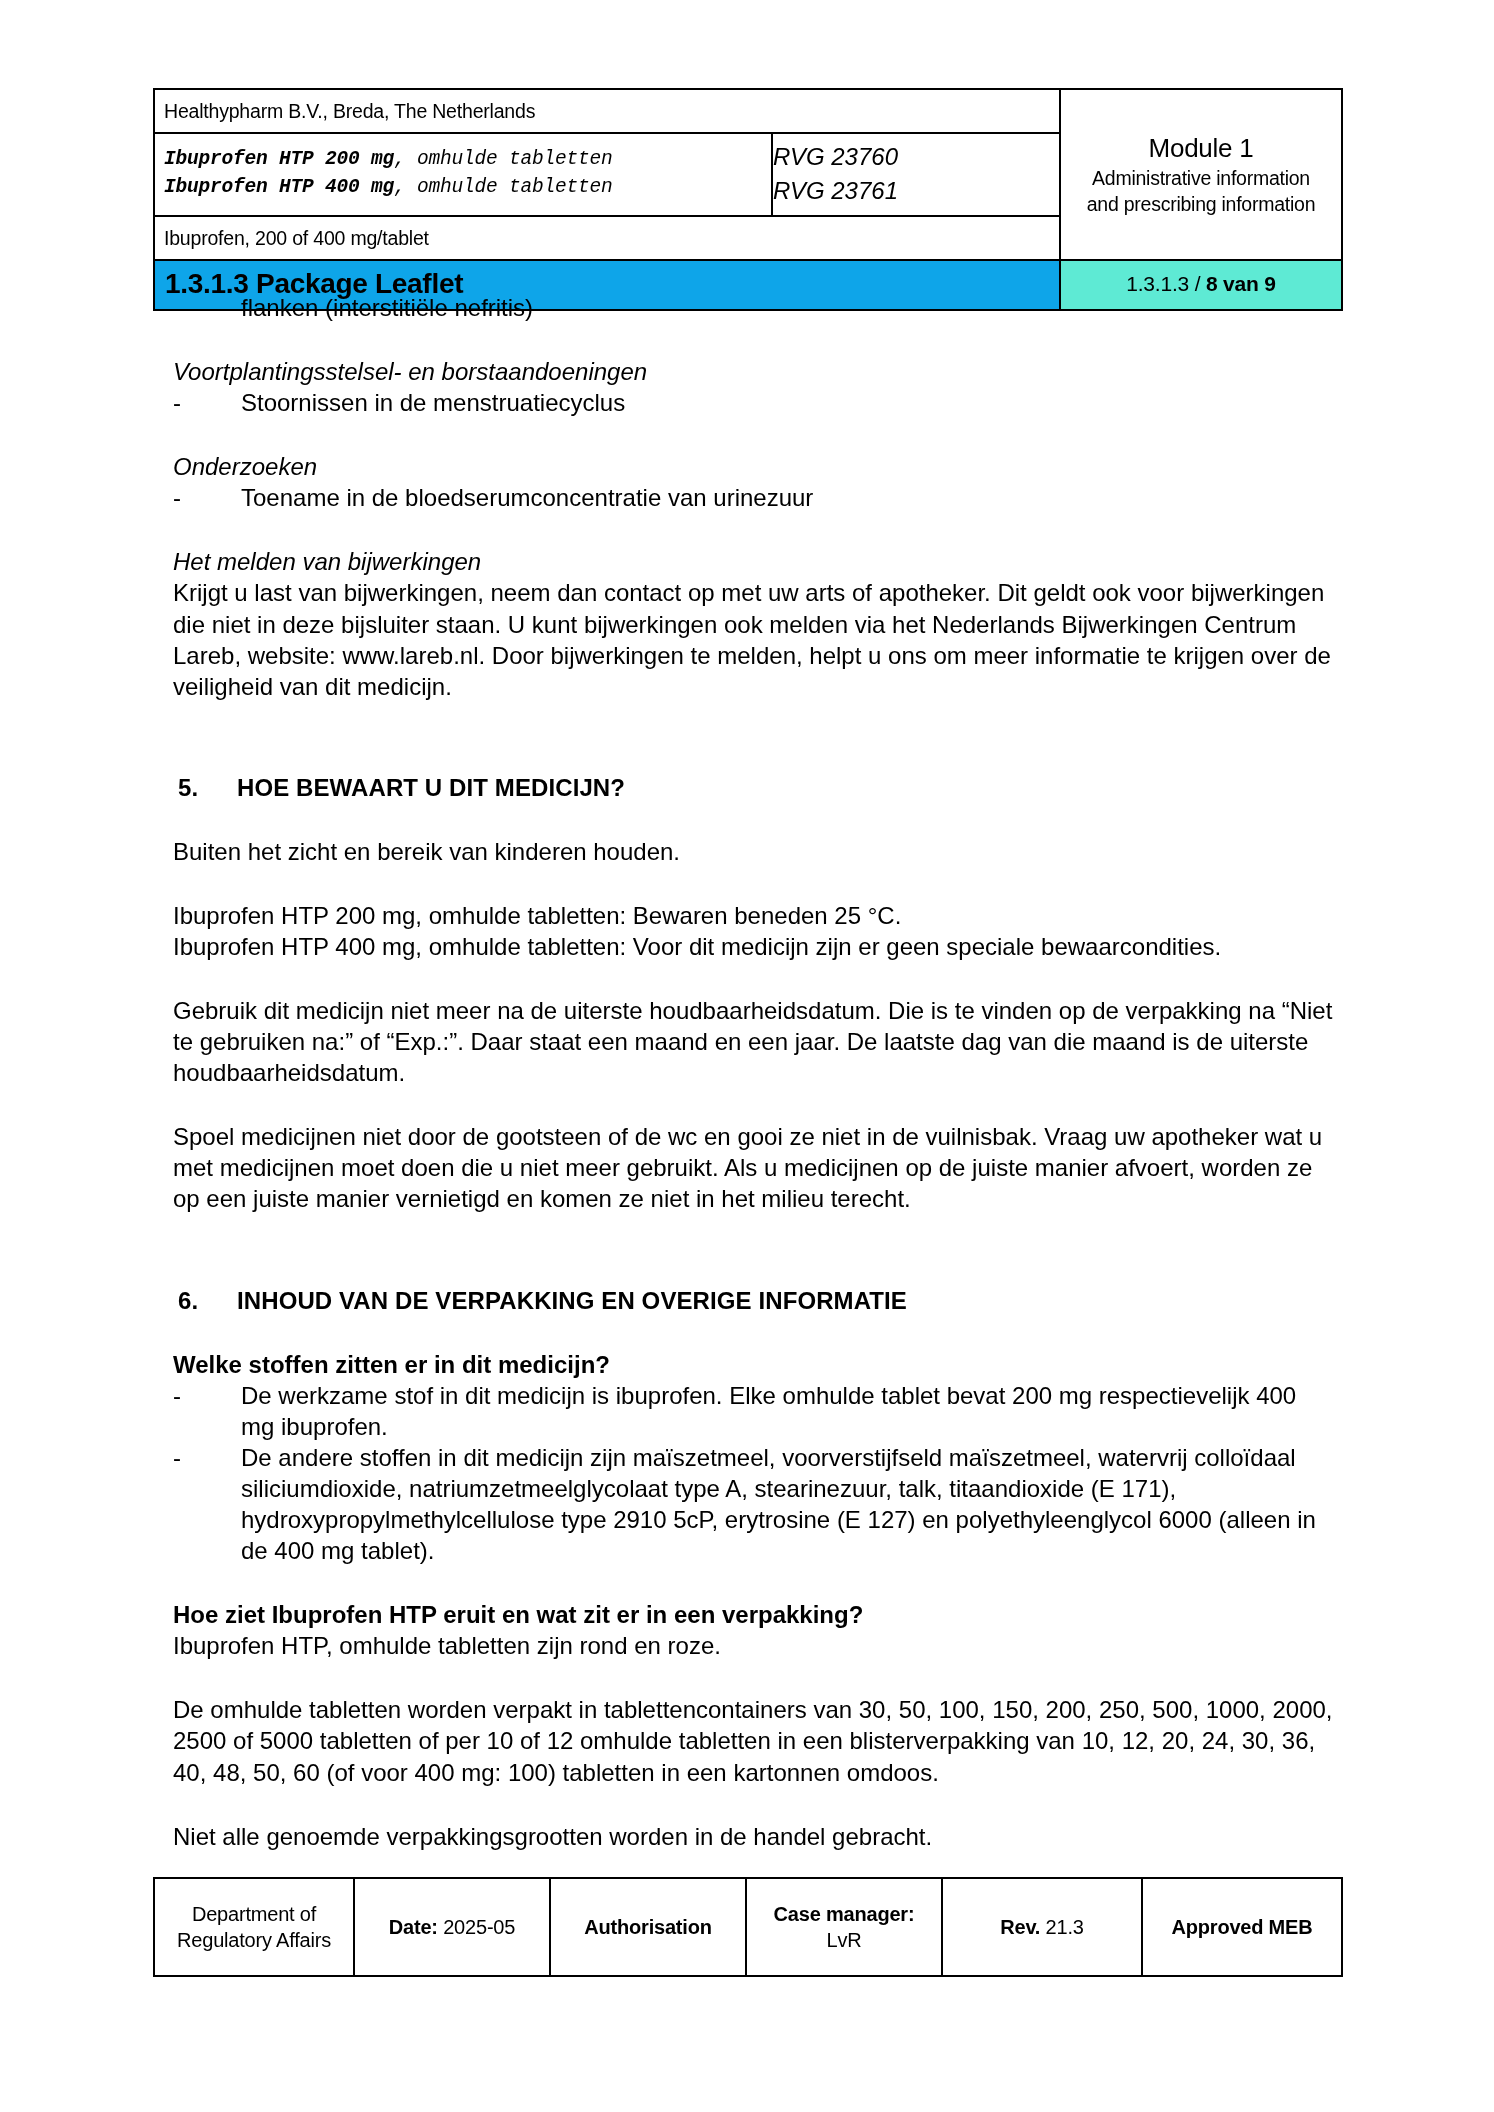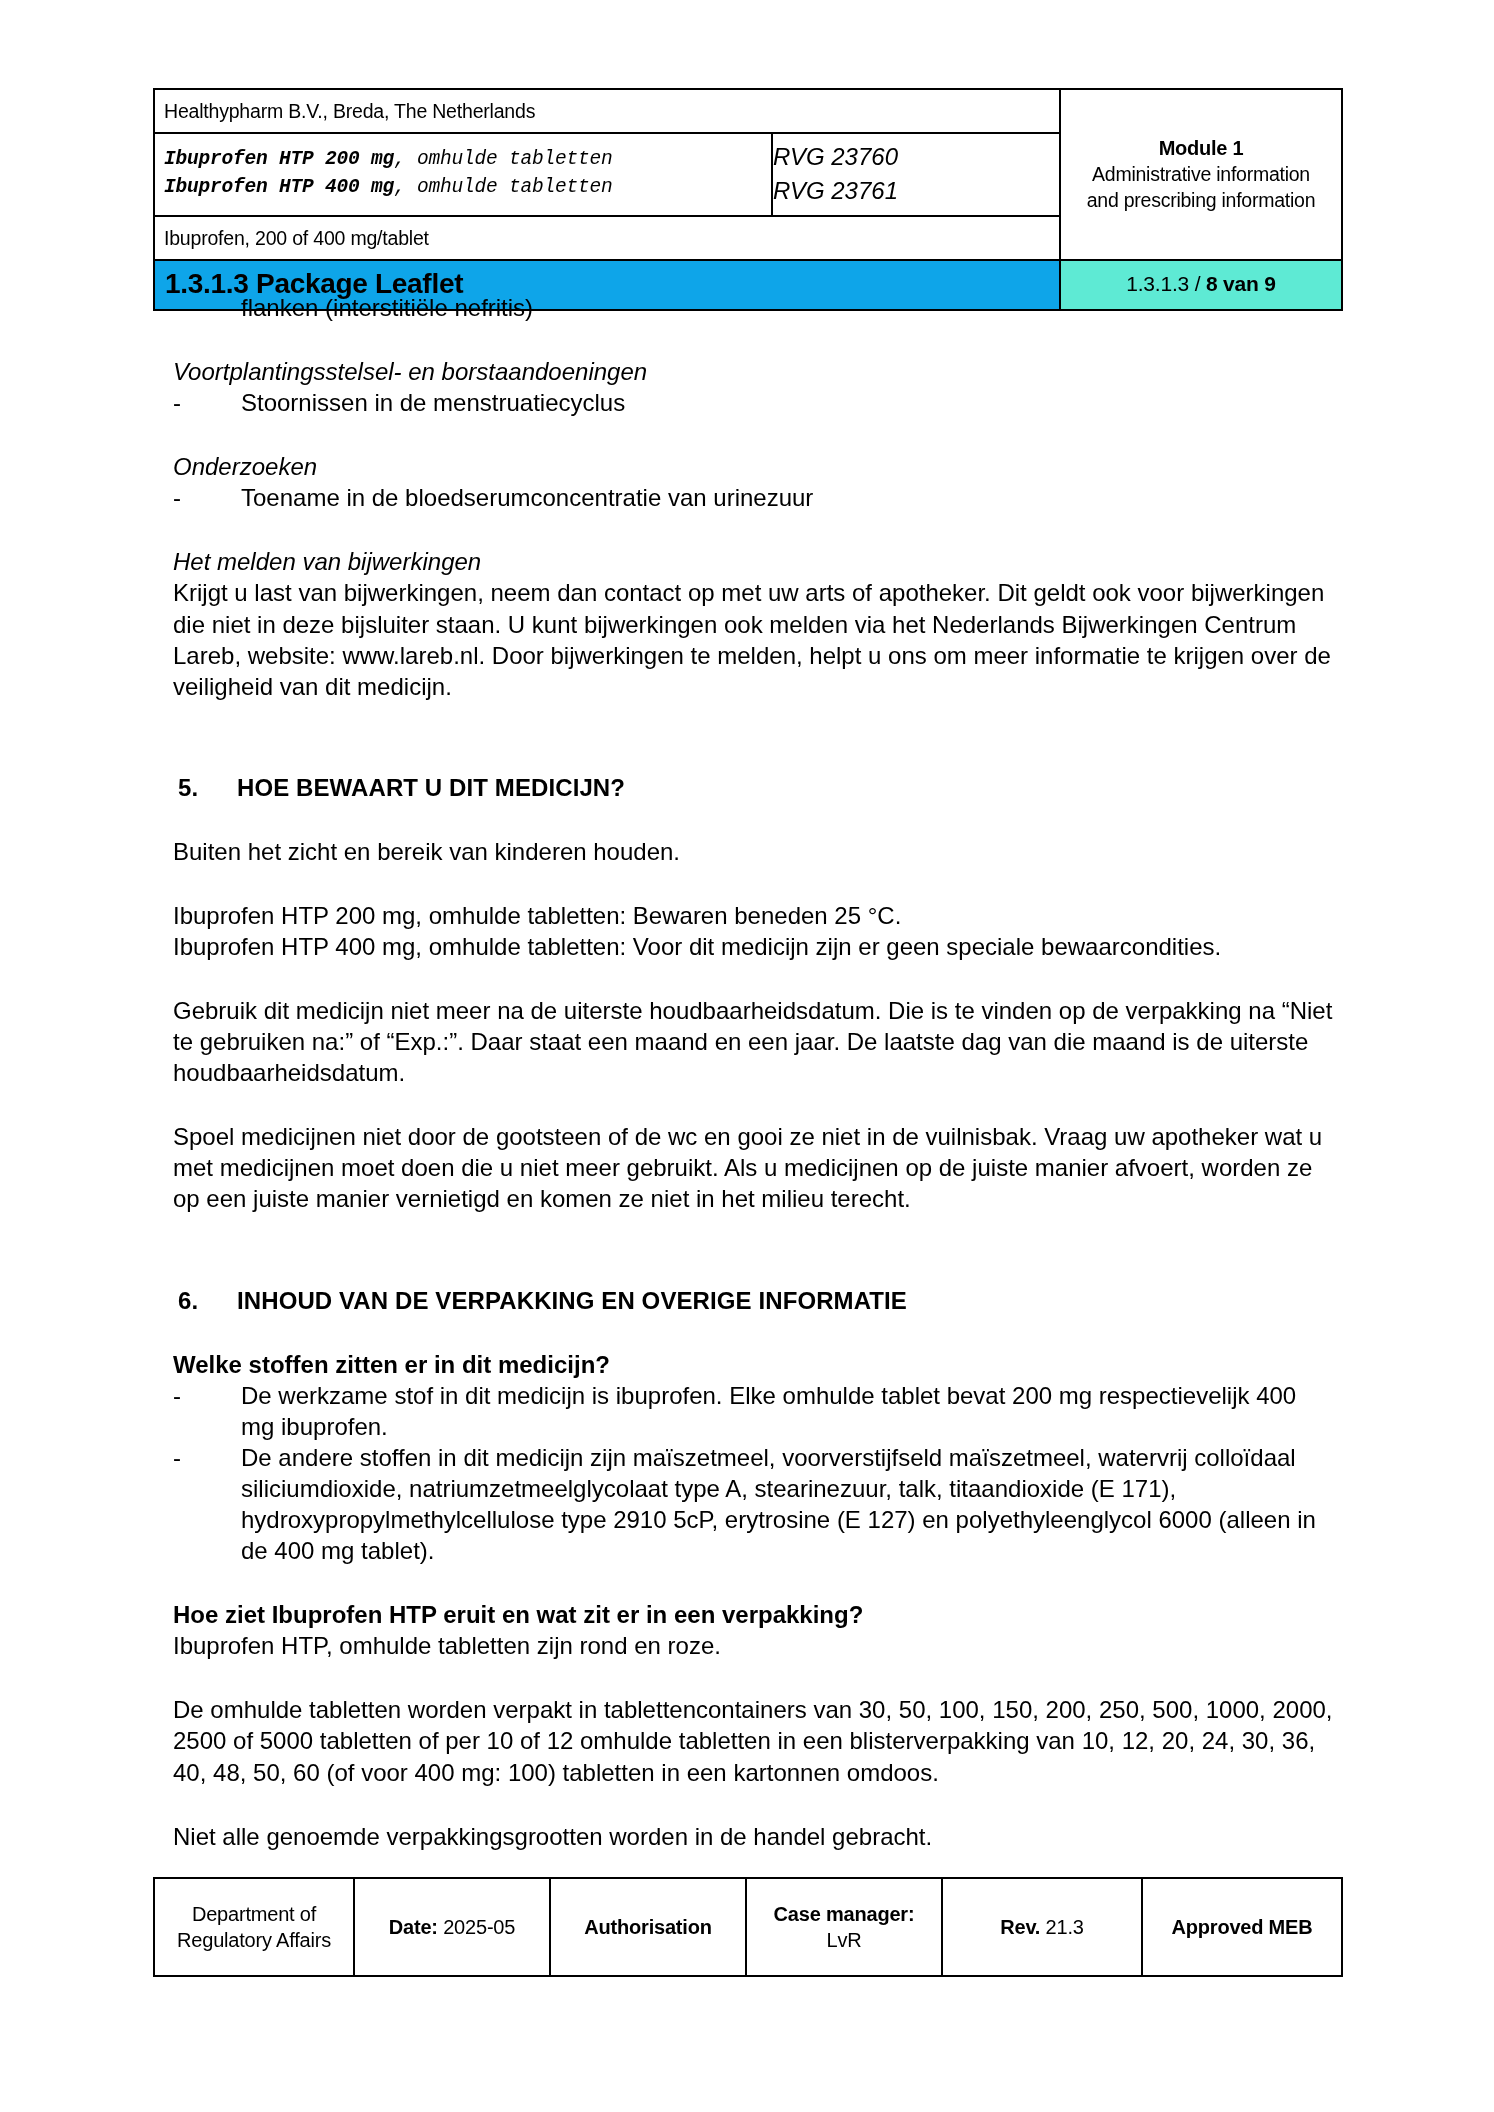--- a/index.html
+++ b/index.html
@@ -73,22 +73,22 @@
     letter-spacing: -0.2px;
   }
   .hdr-module {
     text-align: center;
     font-size: 19.5px;
     line-height: 1.33;
     padding: 6px 6px !important;
     letter-spacing: -0.25px;
   }
   .hdr-module .mod-title {
-    font-weight: bold;
-    font-size: 20px;
+    font-weight: normal;
+    font-size: 26px;
   }
   .hdr-leaflet {
     background: #0ea5e9;
     font-size: 28px;
     font-weight: bold;
     padding: 7px 0 9px 10px !important;
     letter-spacing: -0.3px;
   }
   .hdr-pageno {
     text-align: center;

